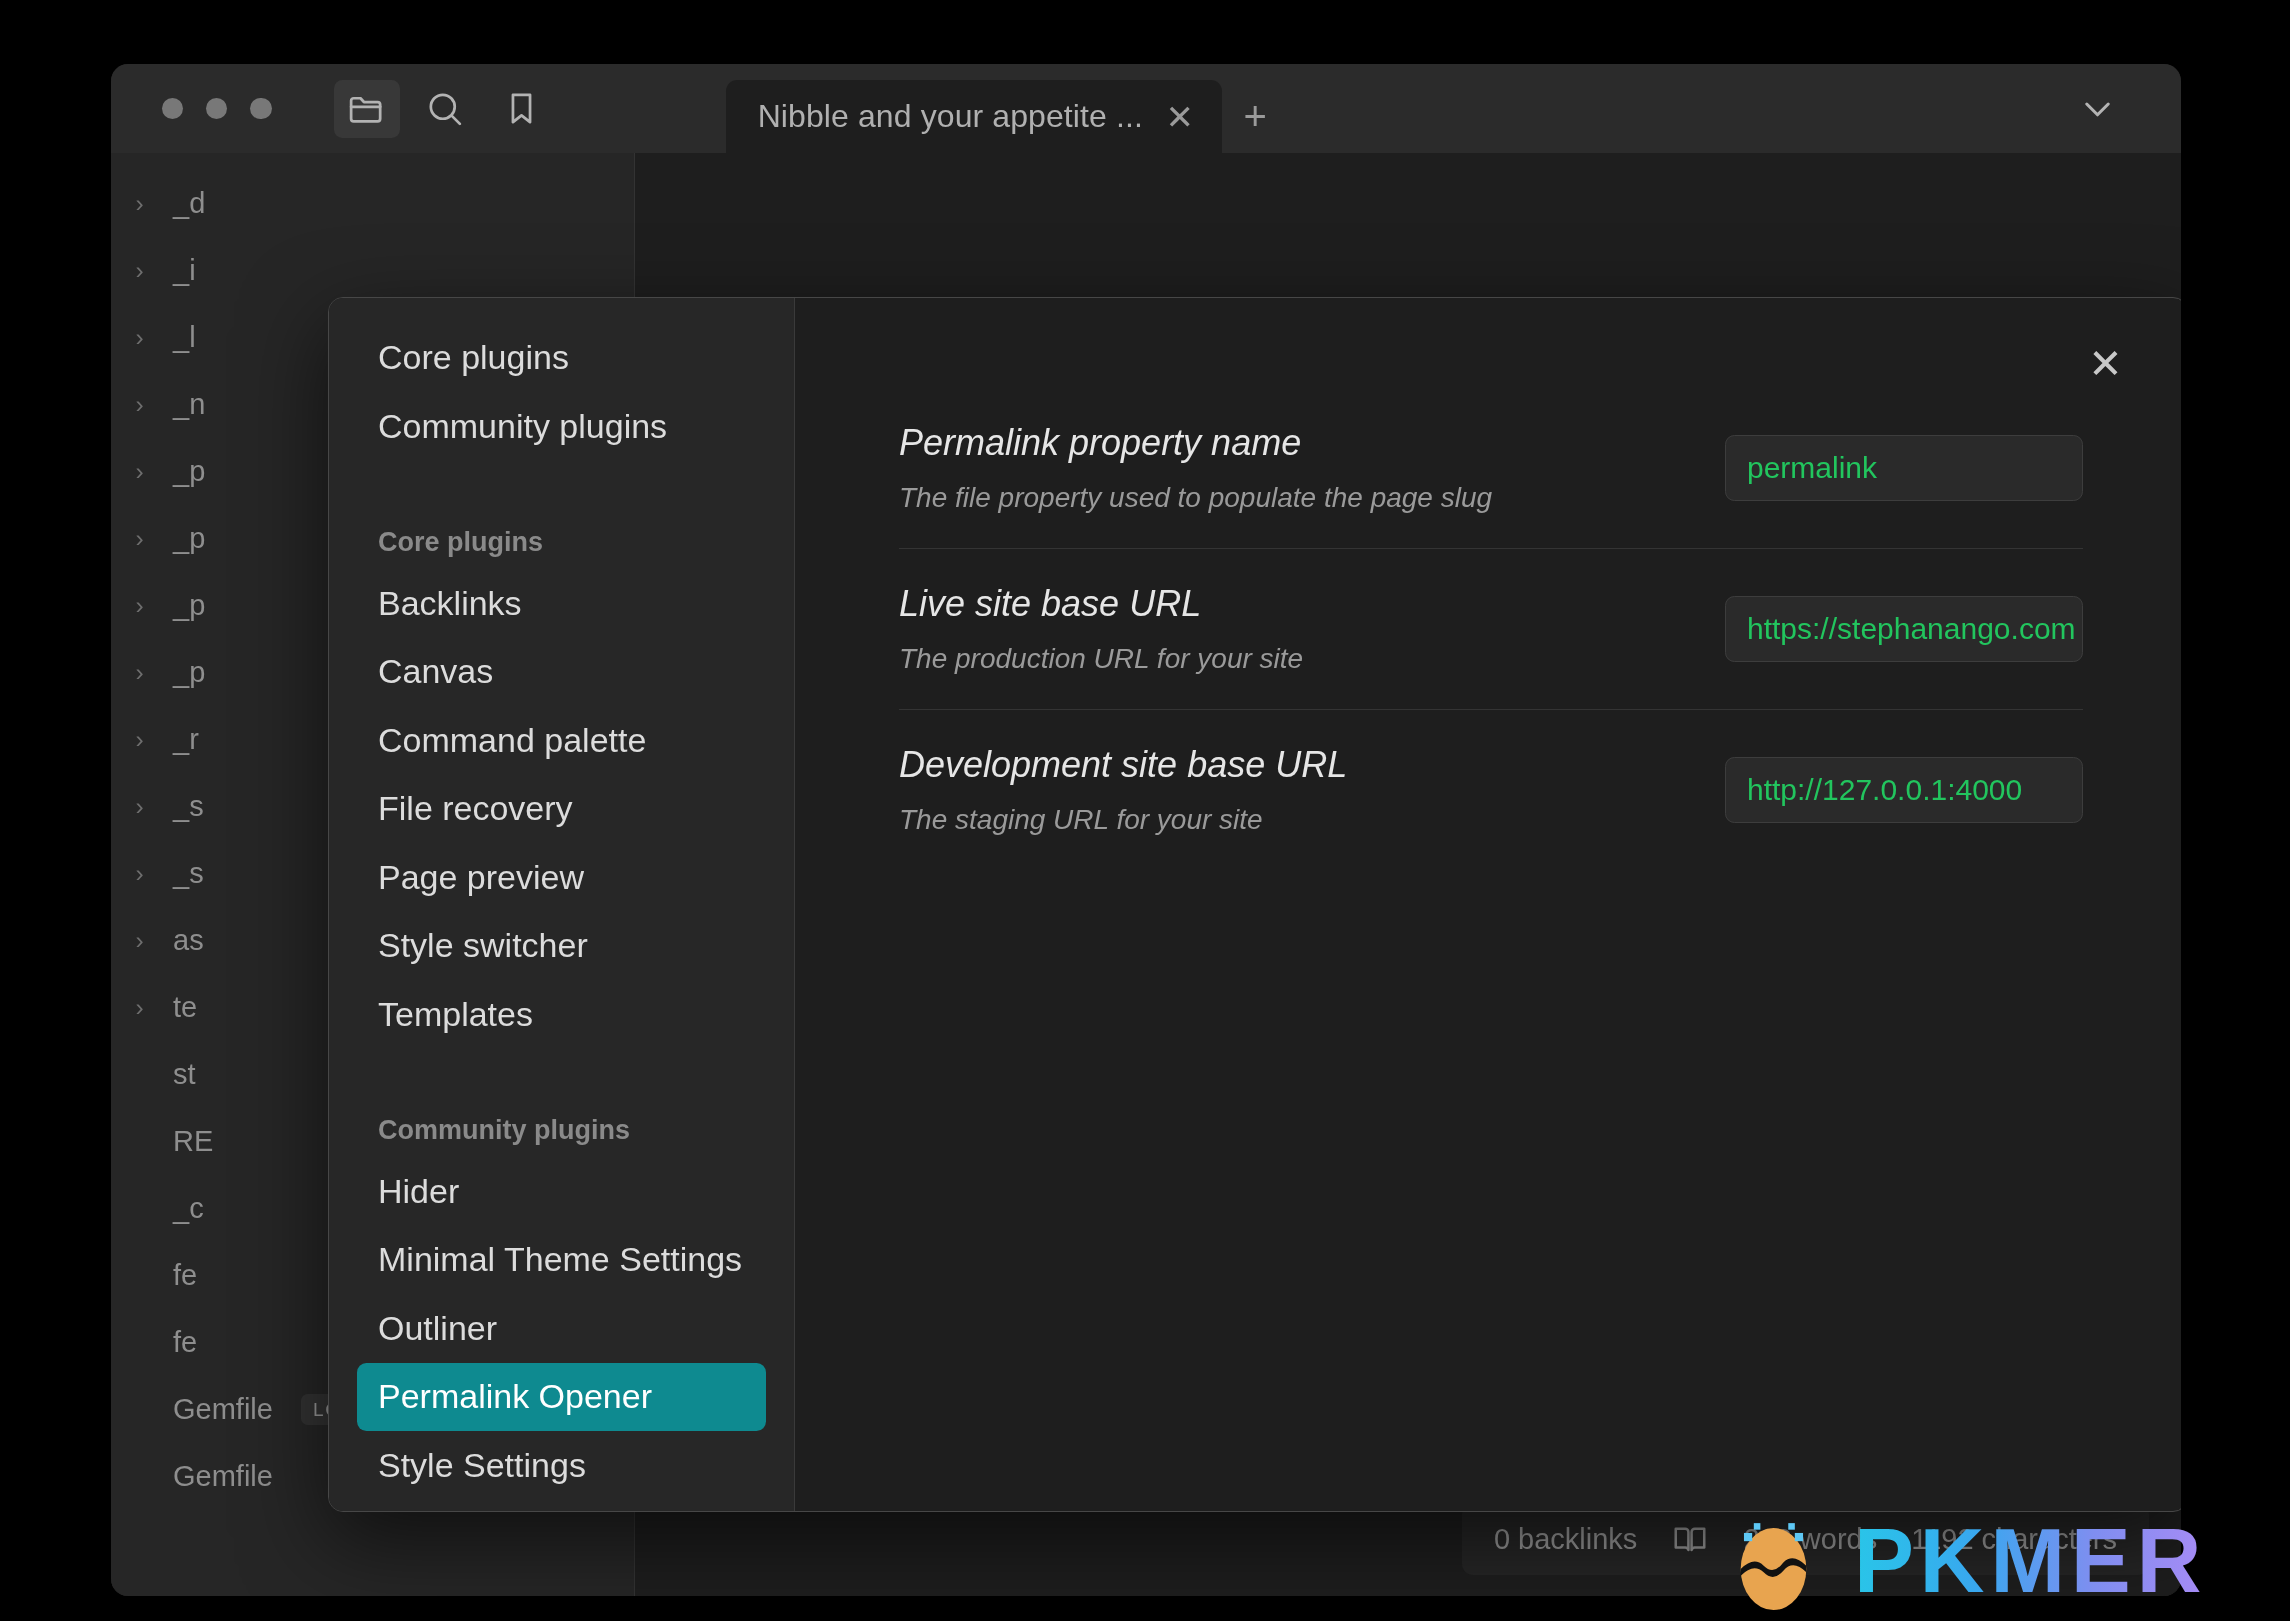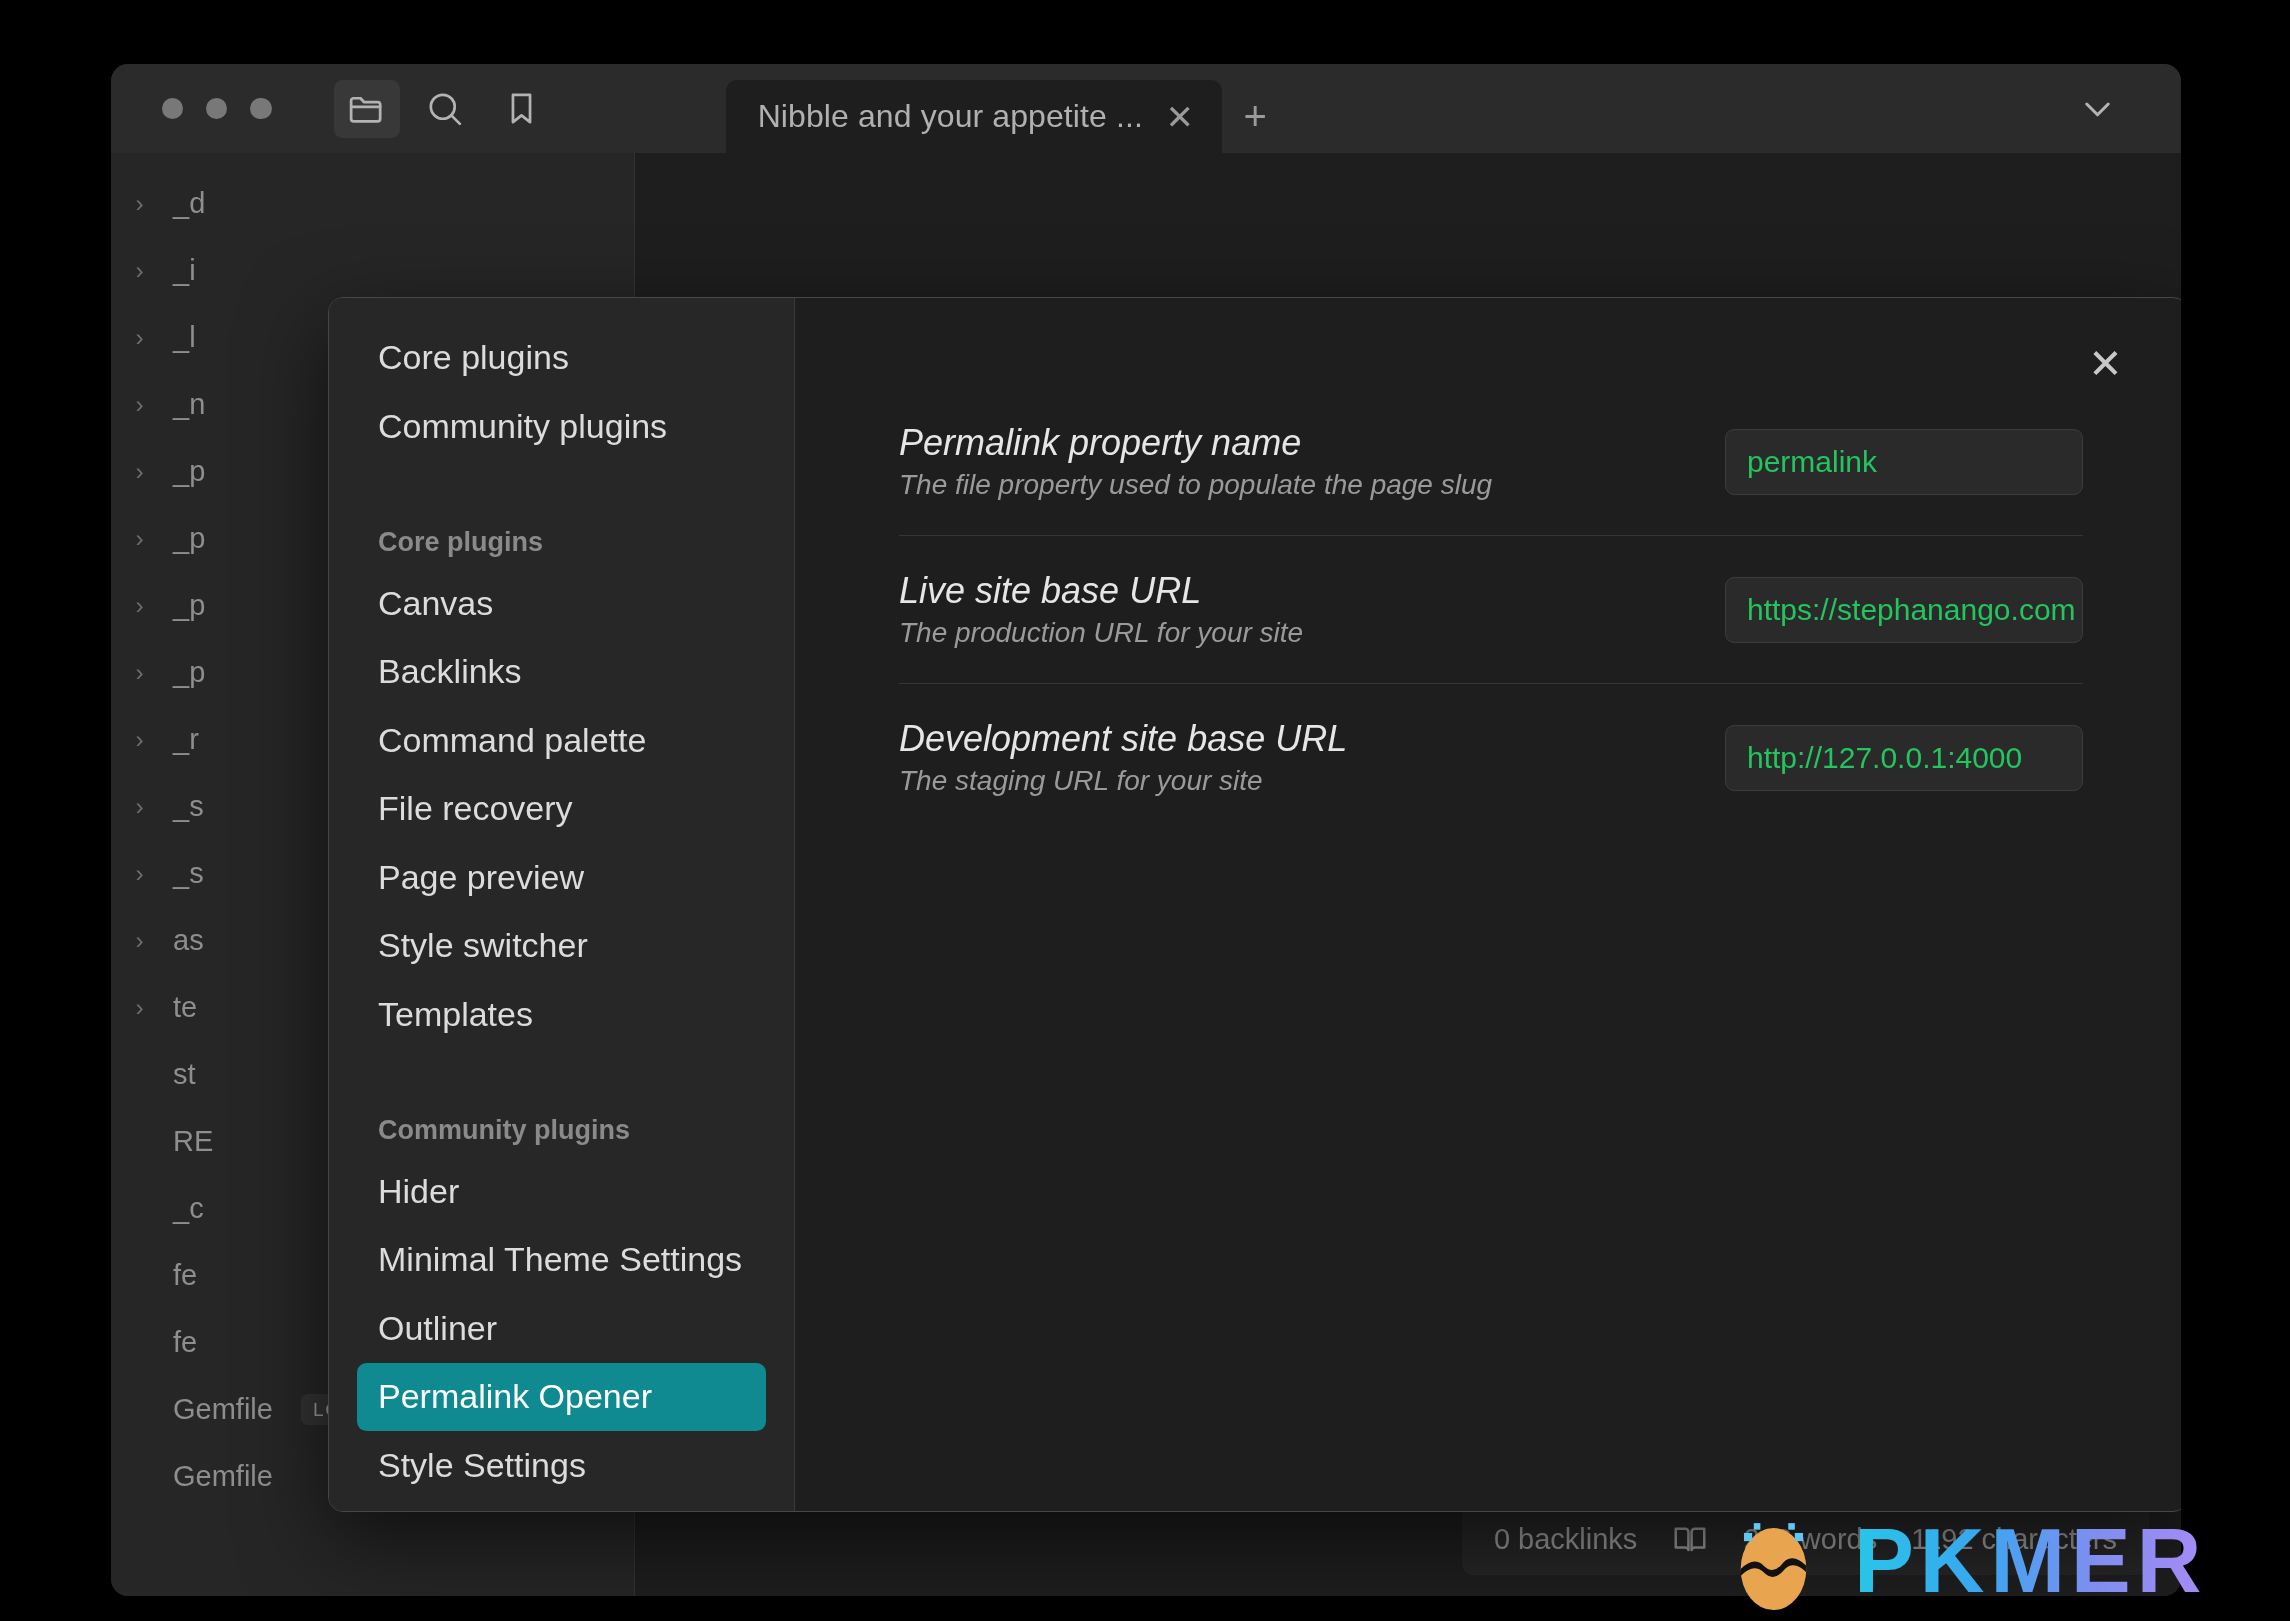--- a/index.html
+++ b/index.html
@@ -141,21 +141,21 @@
   }
 
   .setting-row {
     display: flex; align-items: center; justify-content: space-between;
     gap: 38px; padding: 32px 0;
     border-bottom: 0.9px solid #343434;
   }
   .setting-row:last-child { border-bottom: none; }
   .setting-info { min-width: 0; font-style: italic; }
   .setting-name { color: #e6e6e6; font-size: 36px; line-height: 1.3; }
-  .setting-desc { color: #9a9a9a; font-size: 28px; line-height: 1.3; }
+  .setting-desc { color: #9a9a9a; font-size: 28px; margin-top: 13px; line-height: 1.3; }
   .setting-input {
     flex: 0 0 auto;
     width: 358px; height: 66px;
     background: #2a2a2a;
     border: 0.9px solid #3d3d3d;
     border-radius: 9.4px;
     color: #22c55e; font-size: 30px;
     padding: 0 21px;
     display: flex; align-items: center;
     overflow: hidden; white-space: nowrap;
@@ -324,22 +324,22 @@
       </div>
 
       <div id="settings-modal">
 
         <div id="settings-nav">
           <div id="nav-list">
               <div class="nav-item">Core plugins</div>
               <div class="nav-item">Community plugins</div>
               <div class="nav-gap"></div>
               <div class="nav-heading">Core plugins</div>
+              <div class="nav-item">Backlinks</div>
               <div class="nav-item">Canvas</div>
-              <div class="nav-item">Backlinks</div>
               <div class="nav-item">Command palette</div>
               <div class="nav-item">File recovery</div>
               <div class="nav-item">Page preview</div>
               <div class="nav-item">Style switcher</div>
               <div class="nav-item">Templates</div>
               <div class="nav-gap"></div>
               <div class="nav-heading">Community plugins</div>
               <div class="nav-item">Hider</div>
               <div class="nav-item">Minimal Theme Settings</div>
               <div class="nav-item">Outliner</div>

